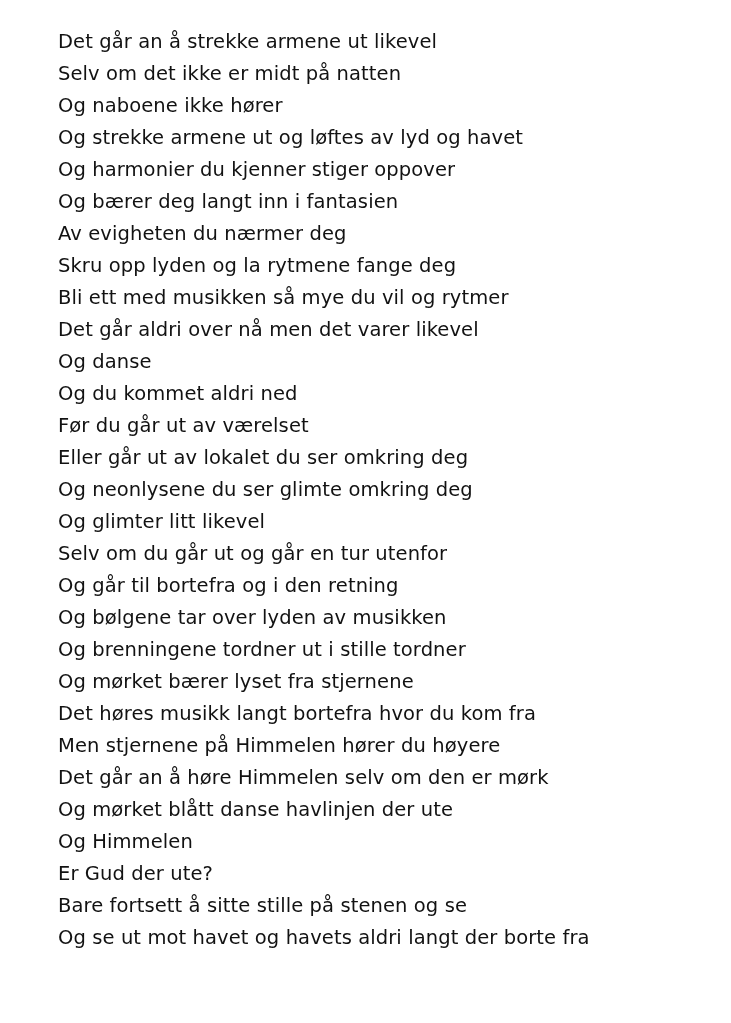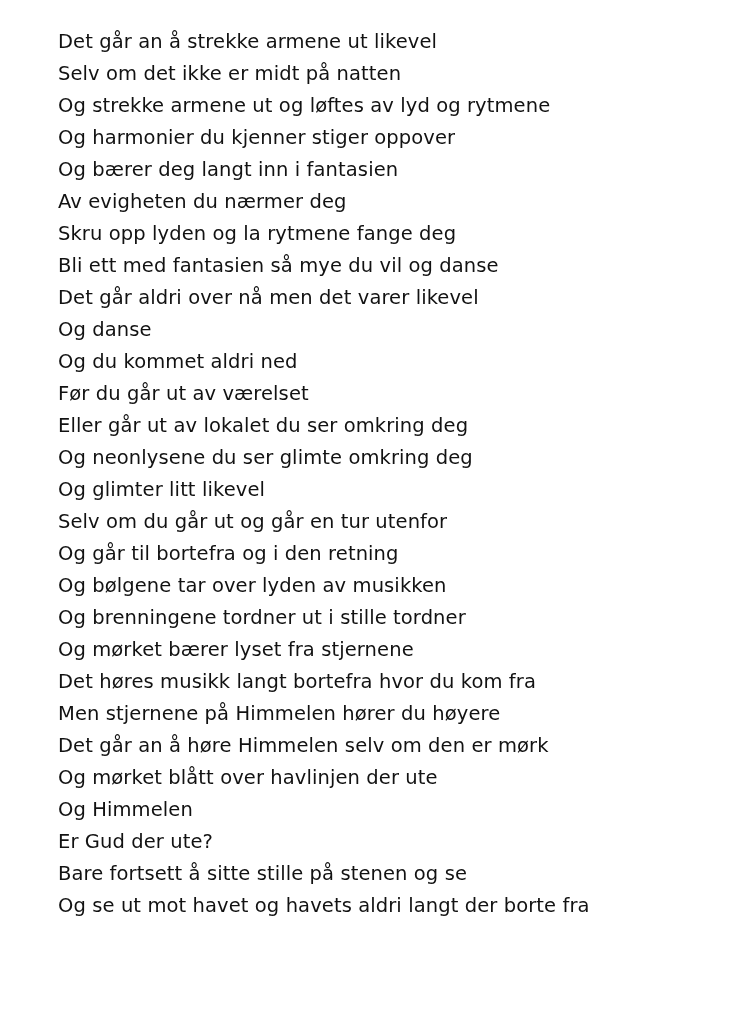--- a/index.html
+++ b/index.html
@@ -35,40 +35,41 @@
     font-weight: 400;
   }
 </style>
 </head>
 <body>
 
 <div class="page">
   <div class="poem">
     <div class="poem-line">Det går an å strekke armene ut likevel</div>
     <div class="poem-line">Selv om det ikke er midt på natten</div>
-    <div class="poem-line">Og strekke armene ut og løftes av lyd og rytmene</div>
+    <div class="poem-line">Og naboene ikke hører</div>
+    <div class="poem-line">Og strekke armene ut og løftes av lyd og havet</div>
     <div class="poem-line">Og harmonier du kjenner stiger oppover</div>
     <div class="poem-line">Og bærer deg langt inn i fantasien</div>
     <div class="poem-line">Av evigheten du nærmer deg</div>
     <div class="poem-line">Skru opp lyden og la rytmene fange deg</div>
-    <div class="poem-line">Bli ett med fantasien så mye du vil og danse</div>
+    <div class="poem-line">Bli ett med musikken så mye du vil og rytmer</div>
     <div class="poem-line">Det går aldri over nå men det varer likevel</div>
     <div class="poem-line">Og danse</div>
     <div class="poem-line">Og du kommet aldri ned</div>
     <div class="poem-line">Før du går ut av værelset</div>
     <div class="poem-line">Eller går ut av lokalet du ser omkring deg</div>
     <div class="poem-line">Og neonlysene du ser glimte omkring deg</div>
     <div class="poem-line">Og glimter litt likevel</div>
     <div class="poem-line">Selv om du går ut og går en tur utenfor</div>
     <div class="poem-line">Og går til bortefra og i den retning</div>
     <div class="poem-line">Og bølgene tar over lyden av musikken</div>
     <div class="poem-line">Og brenningene tordner ut i stille tordner</div>
     <div class="poem-line">Og mørket bærer lyset fra stjernene</div>
     <div class="poem-line">Det høres musikk langt bortefra hvor du kom fra</div>
     <div class="poem-line">Men stjernene på Himmelen hører du høyere</div>
     <div class="poem-line">Det går an å høre Himmelen selv om den er mørk</div>
-    <div class="poem-line">Og mørket blått over havlinjen der ute</div>
+    <div class="poem-line">Og mørket blått danse havlinjen der ute</div>
     <div class="poem-line">Og Himmelen</div>
     <div class="poem-line">Er Gud der ute?</div>
     <div class="poem-line">Bare fortsett å sitte stille på stenen og se</div>
     <div class="poem-line">Og se ut mot havet og havets aldri langt der borte fra</div>
   </div>
 </div>
 
 </body></html>

